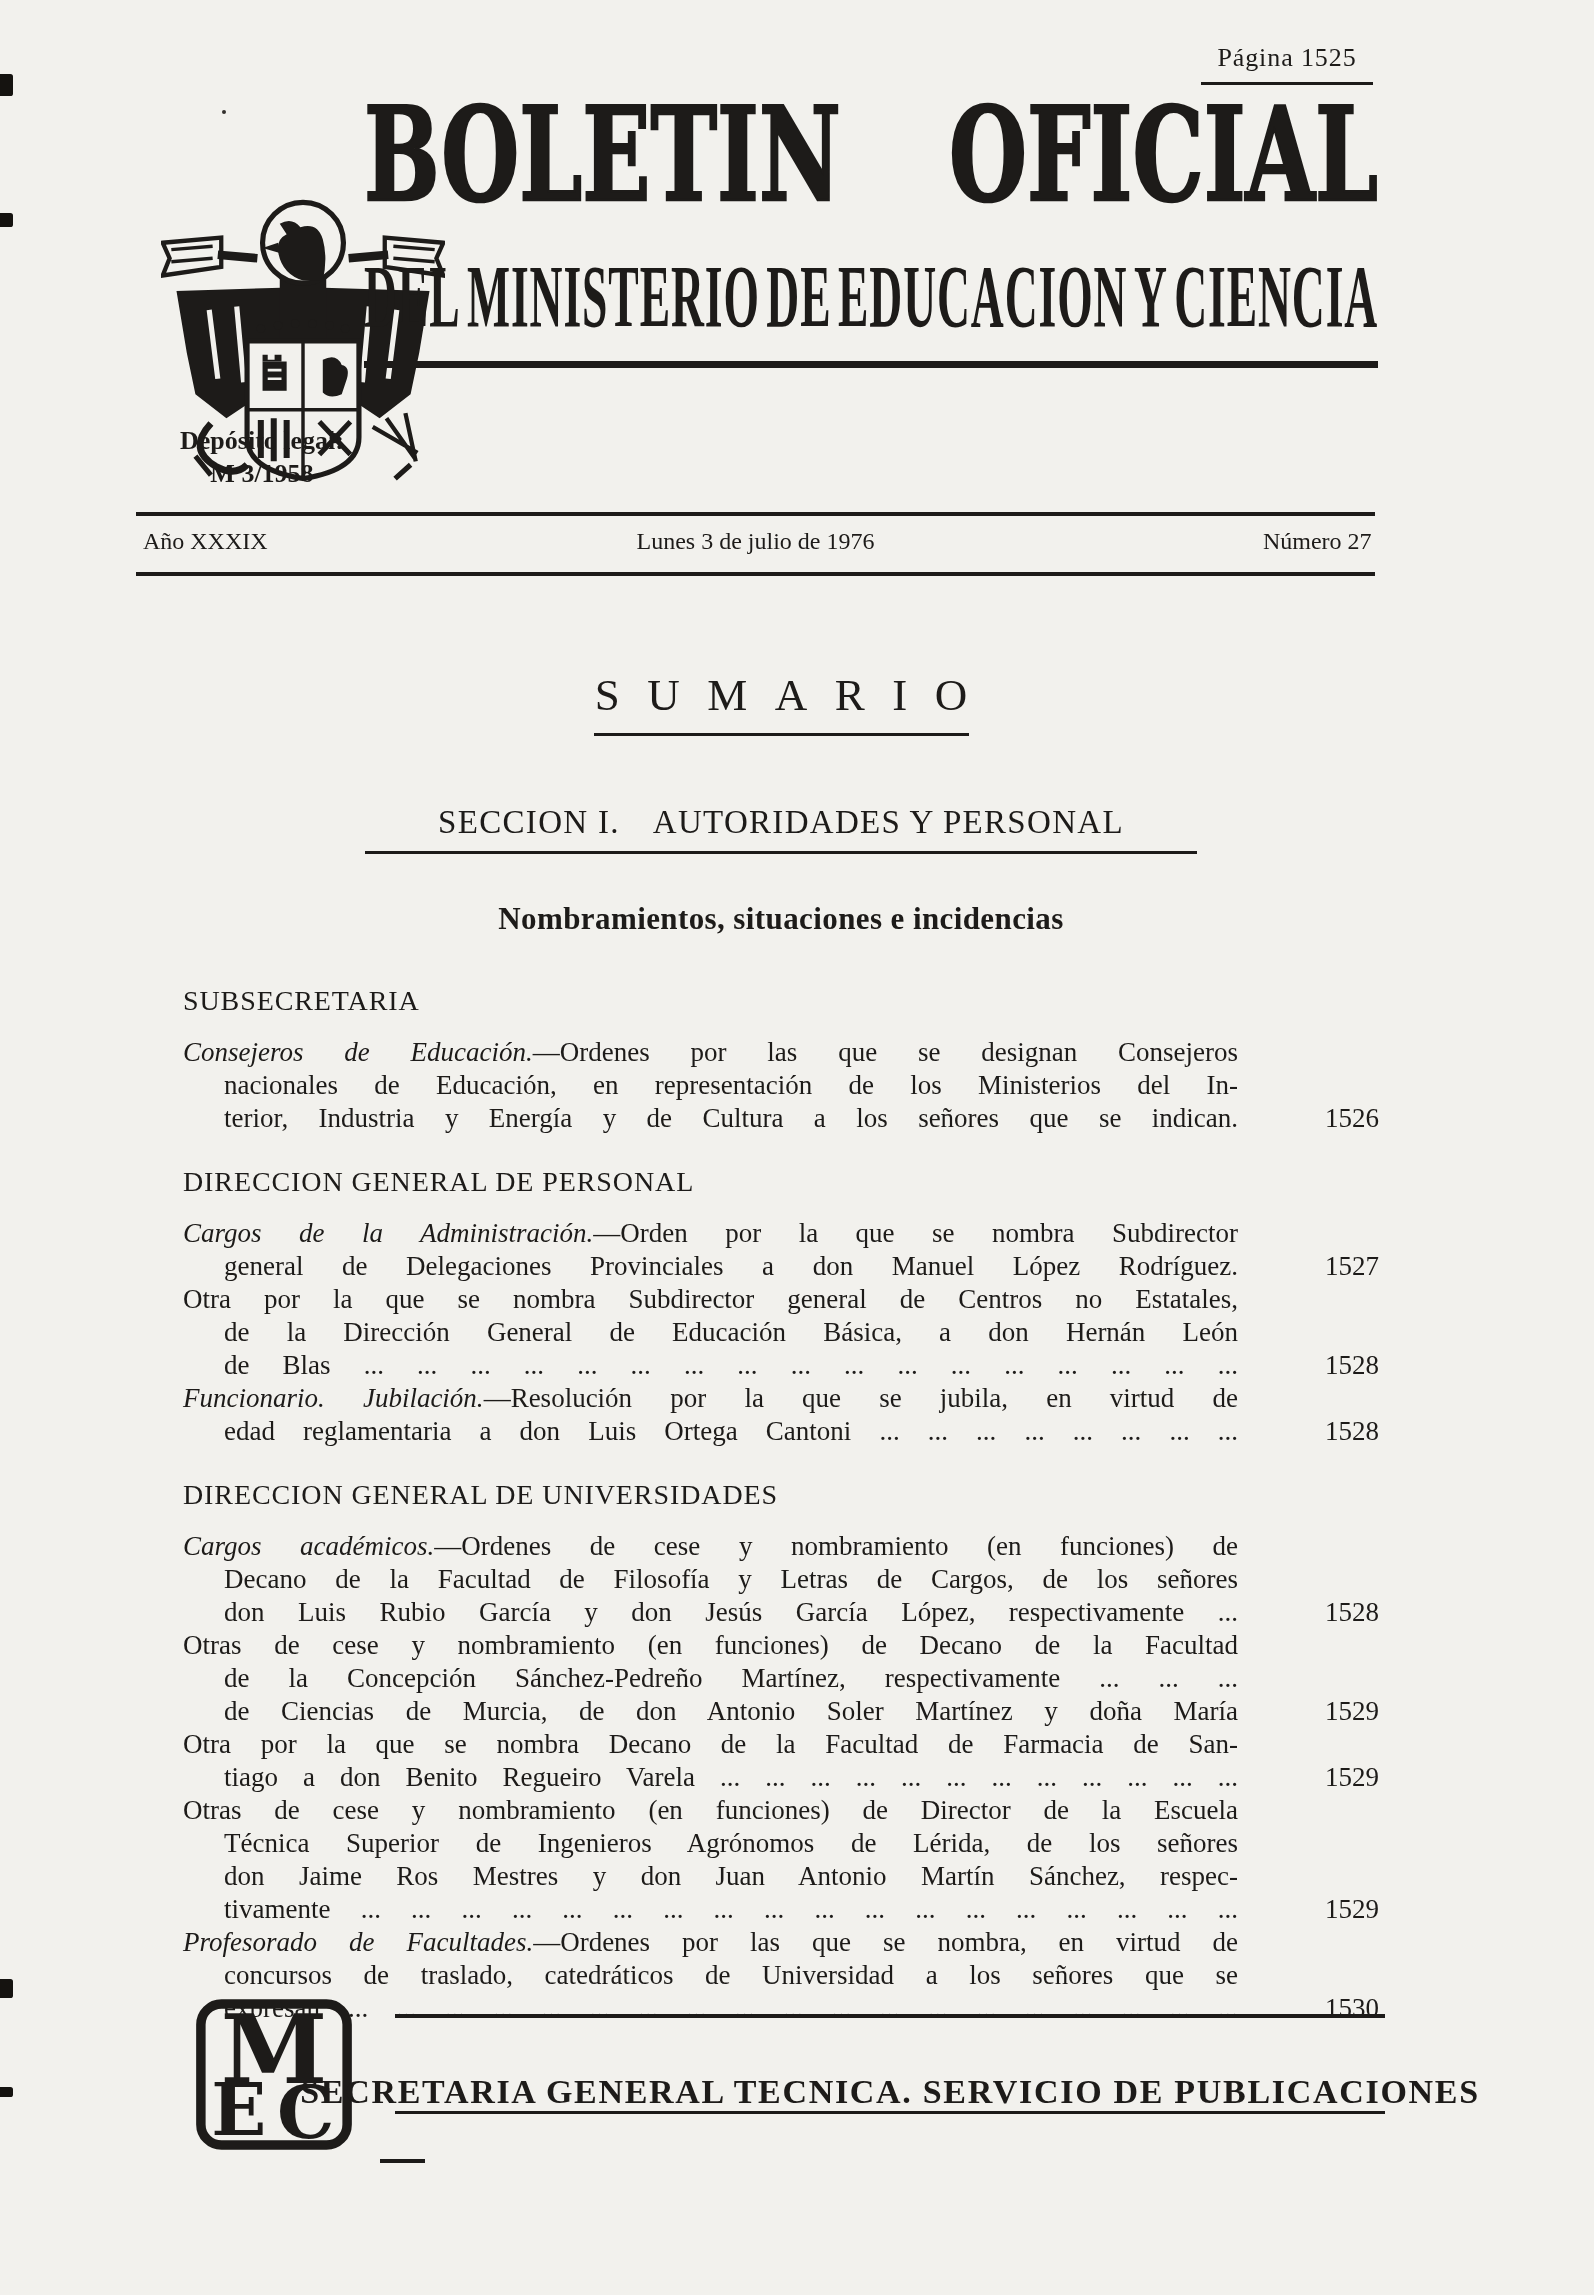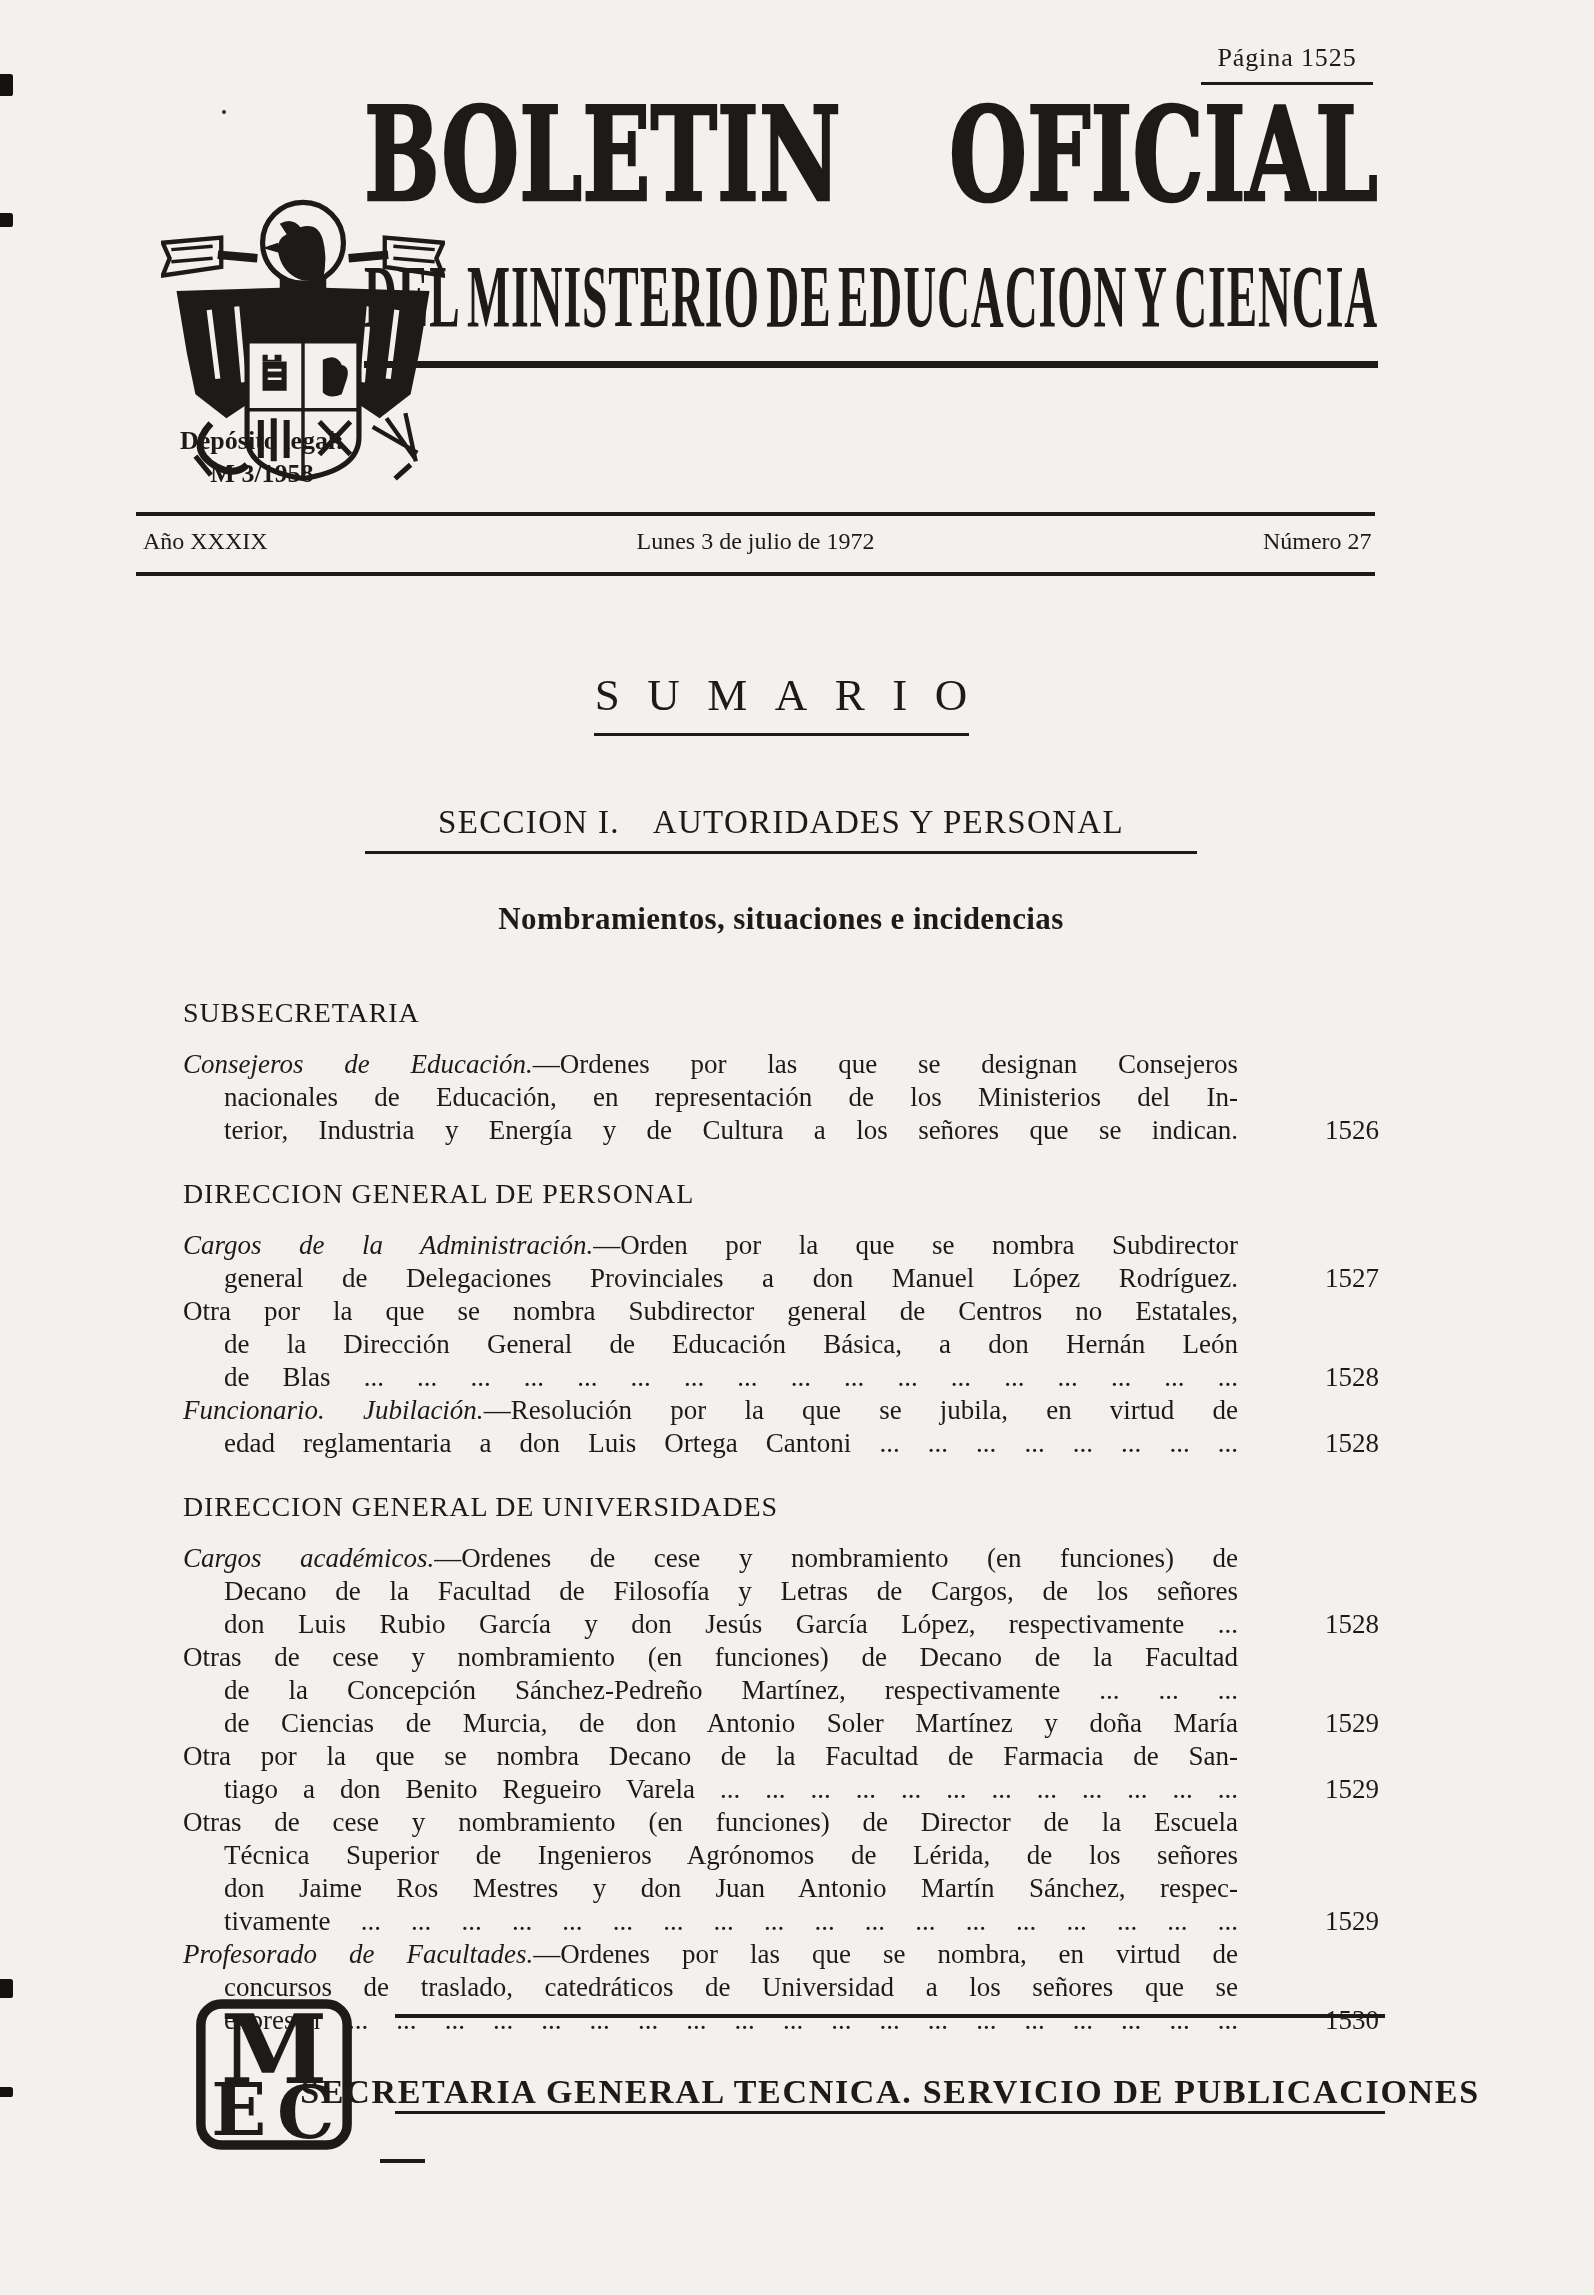--- a/index.html
+++ b/index.html
@@ -59,21 +59,21 @@
   .sumario-box .u { width:375px; height:3.4px; background:#1d1b19; margin:12px auto 0; }
   .seccion-box { position:absolute; left:183px; top:804px; width:1196px; text-align:center; }
   .seccion-line { font-size:33px; letter-spacing:1.3px; display:inline-flex; gap:33px; }
   .seccion-box .u { width:832px; height:2.6px; background:#1d1b19; margin:10.3px auto 0; }
   .nombram { position:absolute; left:183px; top:901px; width:1196px; text-align:center;
              font-size:31px; font-weight:bold; letter-spacing:0.4px; }
 
   
   .toc { position:absolute; left:183px; top:985px; width:1196px; }
   .sec-h { font-size:28px; letter-spacing:0.9px; margin:31px 0 19px; }
-  .sec-h.first { margin-top:12px; }
+  .sec-h.first { margin-top:0; }
   .entry { display:flex; align-items:flex-end; }
   .entry-lines { width:1055px; font-size:27px; line-height:33px; }
   .tline { text-align:justify; text-align-last:justify; }
   .tline + .tline { padding-left:41px; }
   .lead { font-style:italic; }
   .pageno { margin-left:auto; width:138px; text-align:right; font-size:27px; line-height:33px; }
 
   
   .mec { position:absolute; left:194px; top:1997px; }
   .imprint-bar {
@@ -171,21 +171,21 @@
 
 
   <div class="deposito">
     <div class="d1">Depósito legal:</div>
     <div class="d2">M 3/1958</div>
   </div>
 
   <div class="rule mainrule1"></div>
   <div class="dateline">
     <span class="dl-left">Año XXXIX</span>
-    <span class="dl-center">Lunes 3 de julio de 1972</span>
+    <span class="dl-center">Lunes 3 de julio de 1976</span>
     <span class="dl-right">Número 27</span>
   </div>
   <div class="rule mainrule2"></div>
 
   <div class="sumario-box">
     <div class="t">SUMARIO</div>
     <div class="u"></div>
   </div>
 
   <div class="seccion-box">

